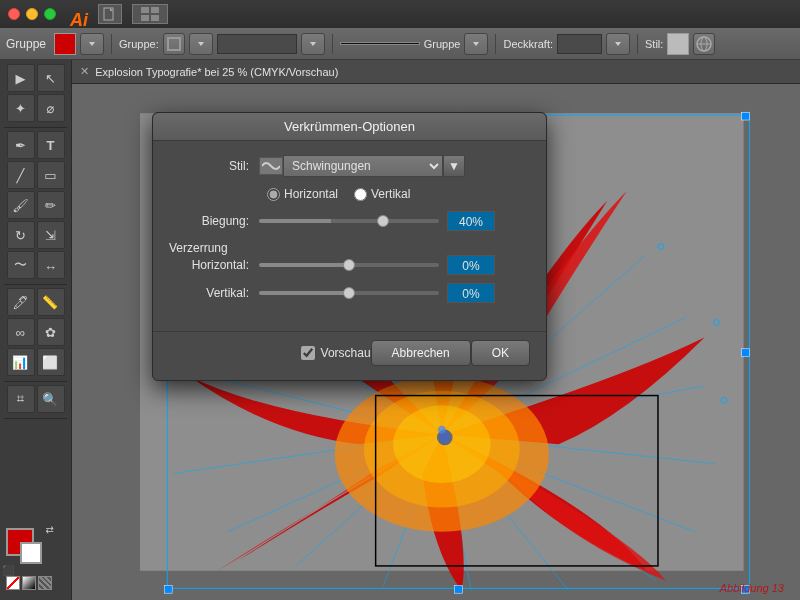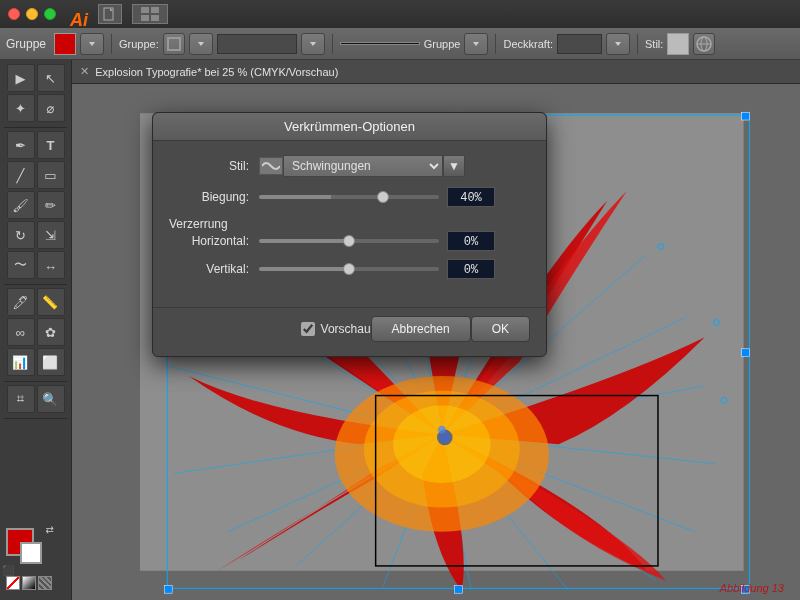--- a/index.html
+++ b/index.html
@@ -234,29 +234,28 @@
       border: 1px solid #888;
       cursor: pointer;
     }
     .slider-hor {
       background: linear-gradient(to right, #888 0%, #888 50%, #666 50%);
     }
     .slider-vert {
       background: linear-gradient(to right, #888 0%, #888 50%, #666 50%);
     }
     .slider-value {
-      background: #0f172a;
+      background: #0369a1;
       border: 1px solid #555;
       color: #e0e0e0;
       width: 48px;
       height: 20px;
       text-align: center;
       line-height: 20px;
       font-size: 12px;
-      font-family: Liberation Mono, monospace;
     }
 
     .verzerrung-label {
       color: #e0e0e0;
       font-size: 12px;
       margin-bottom: 6px;
     }
 
     .verzerrung-section { margin-bottom: 4px; }
 
@@ -547,20 +546,33 @@
               </div>
               <select class="stil-select">
                 <option>Schwingungen</option>
                 <option>Bogen</option>
                 <option>Ausbeulen</option>
               </select>
               <div class="stil-arrow">▼</div>
             </div>
           </div>
 
+          <div class="dialog-row">
+            <span class="dialog-label"></span>
+            <div class="radio-group">
+              <label class="radio-item">
+                <input type="radio" name="orient" checked="" class="radio-input" style="">
+                <span>Horizontal</span>
+              </label>
+              <label class="radio-item">
+                <input type="radio" name="orient" class="radio-input" style="">
+                <span>Vertikal</span>
+              </label>
+            </div>
+          </div>
 
           <div class="dialog-row">
             <span class="dialog-label">Biegung:</span>
             <div class="slider-wrapper">
               <input type="range" class="slider" min="-100" max="100" value="40" style="">
               <div class="slider-value">40%</div>
             </div>
           </div>
 
           <div class="verzerrung-section">

